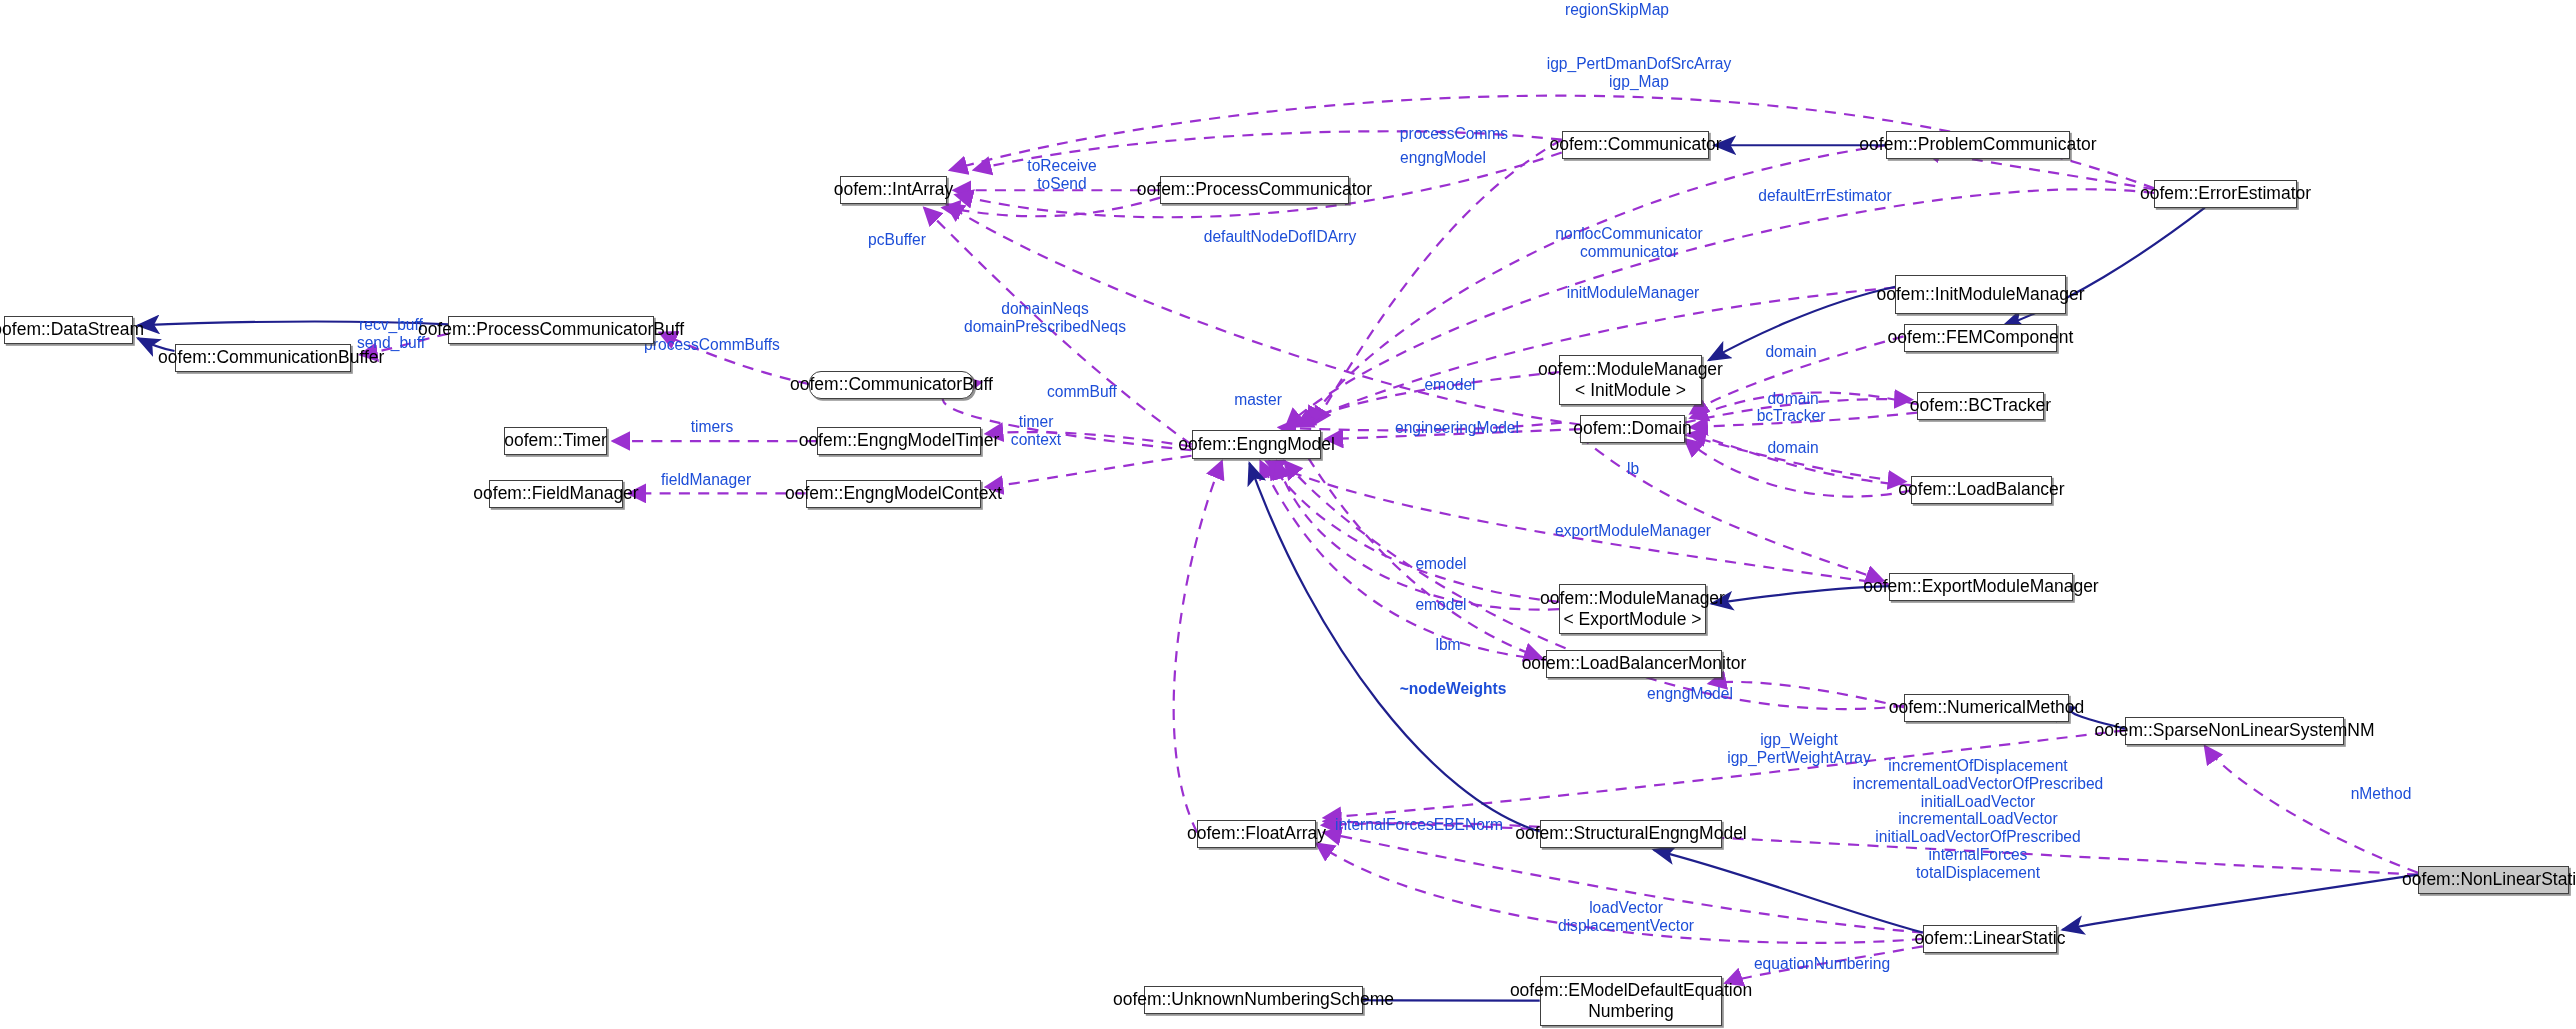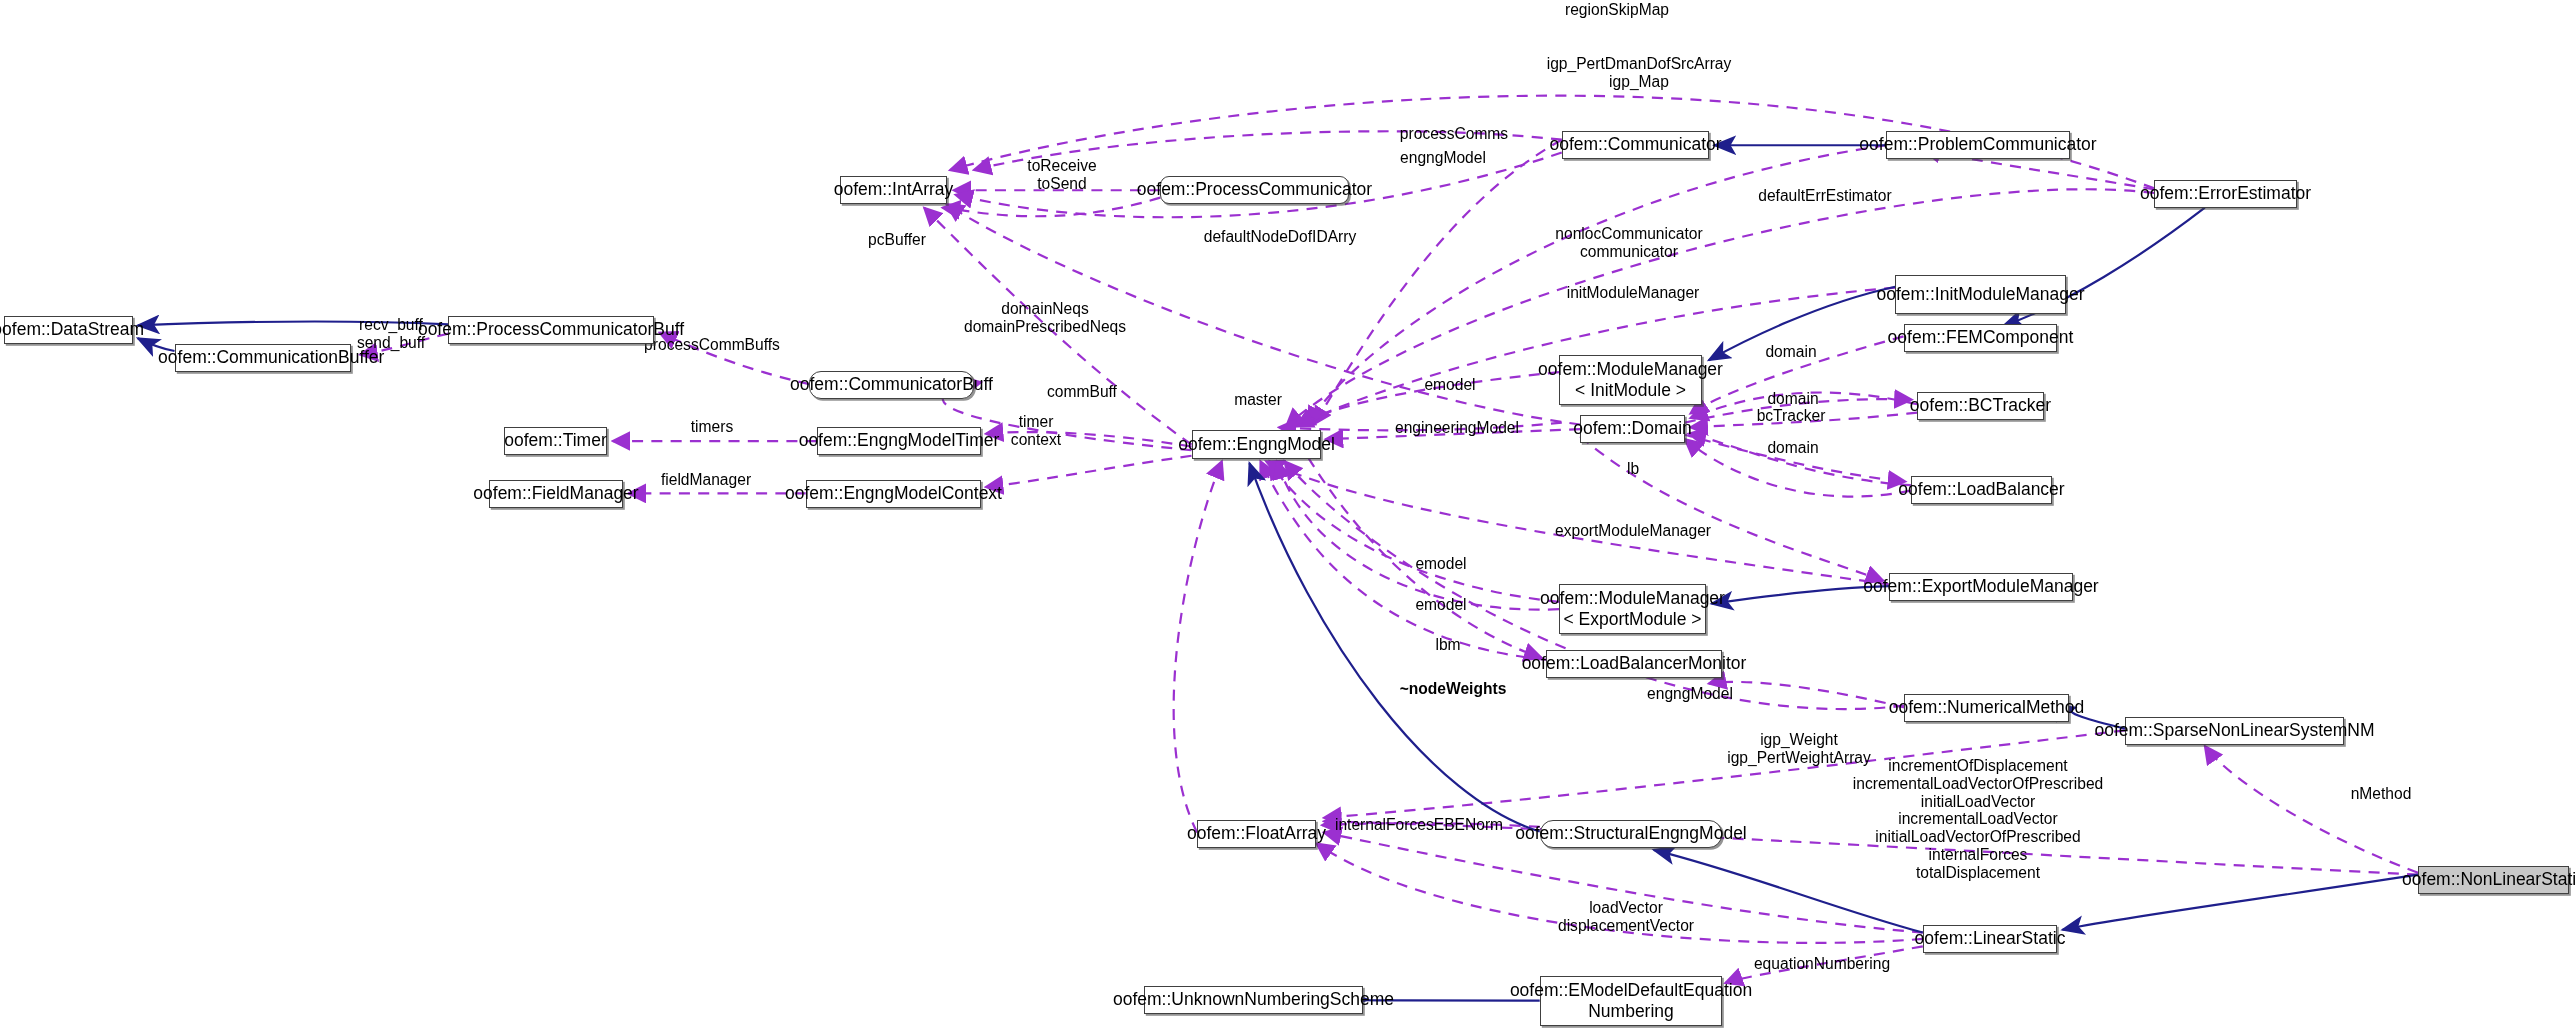--- a/index.html
+++ b/index.html
@@ -36,21 +36,21 @@
     padding:1.8px 5.5px;
     z-index:3;
   }
   .node.focus{
     background:#c8c8c8;
     border-color:#404040;
   }
   .edge-label{
     position:absolute;
     font-size:15.6px;
-    color:#000000;
+    color:#1d4ed8;
     white-space:pre-line;
     text-align:center;
     line-height:1.14;
     transform:translate(-50%,-50%);
     z-index:2;
     pointer-events:none;
   }
 </style>
 </head>
 <body>
@@ -136,21 +136,21 @@
       <path d="M1676,1089 C1560,1089 1450,1089 1489,1088"></path>
     </g>
   </svg>
 
   <div id="nodes-layer">
       <div class="node" style="left: 3.7px; top: 316px; width: 129px; height: 27.6px;">oofem::DataStream</div>
       <div class="node" style="left: 175px; top: 344px; width: 176px; height: 27.6px; padding-left: 22px;">oofem::CommunicationBuffer</div>
       <div class="node" style="left: 448px; top: 316px; width: 206px; height: 27.6px;">oofem::ProcessCommunicatorBuff</div>
       <div class="node" style="left: 809px; top: 371px; width: 165px; height: 27.6px; border-radius: 12px;">oofem::CommunicatorBuff</div>
       <div class="node" style="left: 840px; top: 176px; width: 107px; height: 27.6px;">oofem::IntArray</div>
-      <div class="node" style="left: 1160px; top: 176px; width: 189px; height: 27.6px; border-radius: 9px;">oofem::ProcessCommunicator</div>
+      <div class="node" style="left: 1160px; top: 176px; width: 189px; height: 27.6px;">oofem::ProcessCommunicator</div>
       <div class="node" style="left: 504px; top: 427px; width: 103px; height: 27.6px;">oofem::Timer</div>
       <div class="node" style="left: 817px; top: 427px; width: 164px; height: 27.6px;">oofem::EngngModelTimer</div>
       <div class="node" style="left: 489px; top: 480px; width: 134px; height: 27.6px;">oofem::FieldManager</div>
       <div class="node" style="left: 806px; top: 480px; width: 175px; height: 27.6px;">oofem::EngngModelContext</div>
       <div class="node" style="left: 1192px; top: 430px; width: 129px; height: 29px;">oofem::EngngModel</div>
       <div class="node" style="left: 1562px; top: 131px; width: 147px; height: 27.6px;">oofem::Communicator</div>
       <div class="node" style="left: 1886px; top: 131px; width: 184px; height: 27.6px;">oofem::ProblemCommunicator</div>
       <div class="node" style="left: 2154px; top: 180px; width: 143px; height: 27.6px;">oofem::ErrorEstimator</div>
       <div class="node" style="left: 1895px; top: 275px; width: 171px; height: 39px;">oofem::InitModuleManager</div>
       <div class="node" style="left: 1904px; top: 324px; width: 153px; height: 27.6px;">oofem::FEMComponent</div>
@@ -159,21 +159,21 @@
       <div class="node" style="left: 1559px; top: 355px; width: 143px; height: 50px;">oofem::ModuleManager
 &lt; InitModule &gt;</div>
       <div class="node" style="left: 1580px; top: 415px; width: 105px; height: 27.6px;">oofem::Domain</div>
       <div class="node" style="left: 1559px; top: 584px; width: 147px; height: 50px;">oofem::ModuleManager
 &lt; ExportModule &gt;</div>
       <div class="node" style="left: 1889px; top: 573px; width: 184px; height: 27.6px;">oofem::ExportModuleManager</div>
       <div class="node" style="left: 1546px; top: 650px; width: 176px; height: 27.6px;">oofem::LoadBalancerMonitor</div>
       <div class="node" style="left: 1904px; top: 694px; width: 165px; height: 27.6px;">oofem::NumericalMethod</div>
       <div class="node" style="left: 2125px; top: 717px; width: 219px; height: 27.6px;">oofem::SparseNonLinearSystemNM</div>
       <div class="node" style="left: 1197px; top: 820px; width: 119px; height: 27.6px;">oofem::FloatArray</div>
-      <div class="node" style="left: 1540px; top: 820px; width: 182px; height: 27.6px; border-radius: 13px;">oofem::StructuralEngngModel</div>
+      <div class="node" style="left: 1540px; top: 820px; width: 182px; height: 27.6px;">oofem::StructuralEngngModel</div>
       <div class="node" style="left: 1923px; top: 925px; width: 134px; height: 27.6px;">oofem::LinearStatic</div>
       <div class="node focus" style="left: 2418px; top: 866px; width: 151px; height: 27.6px;">oofem::NonLinearStatic</div>
       <div class="node" style="left: 1144px; top: 986px; width: 219px; height: 27.6px;">oofem::UnknownNumberingScheme</div>
       <div class="node" style="left: 1540px; top: 976px; width: 182px; height: 50px;">oofem::EModelDefaultEquation
 Numbering</div>
     </div>
   <div id="labels-layer">
       <div class="edge-label" style="left: 1617px; top: 10px;">regionSkipMap</div>
       <div class="edge-label" style="left: 1639px; top: 73px;">igp_PertDmanDofSrcArray
 igp_Map</div>

